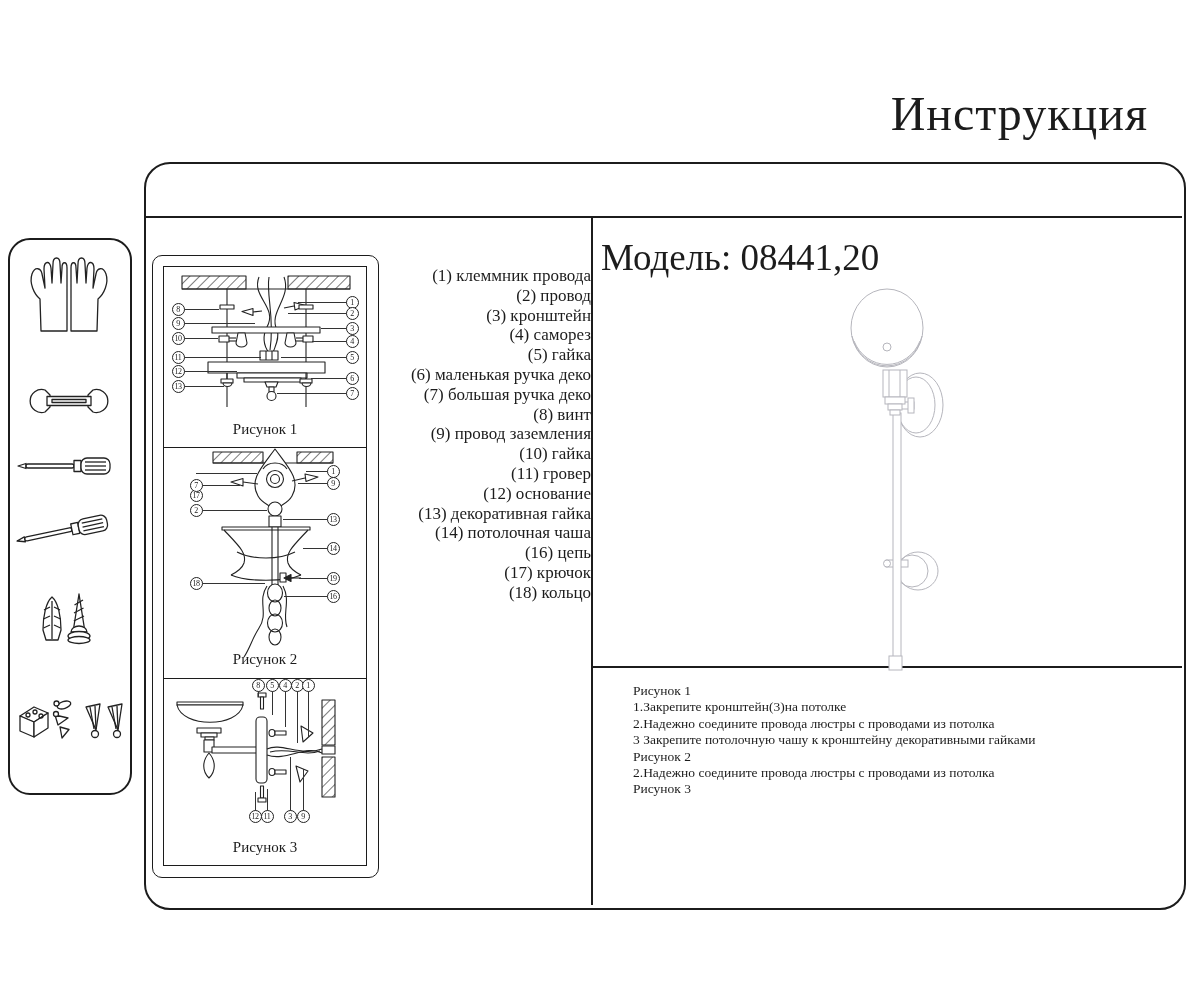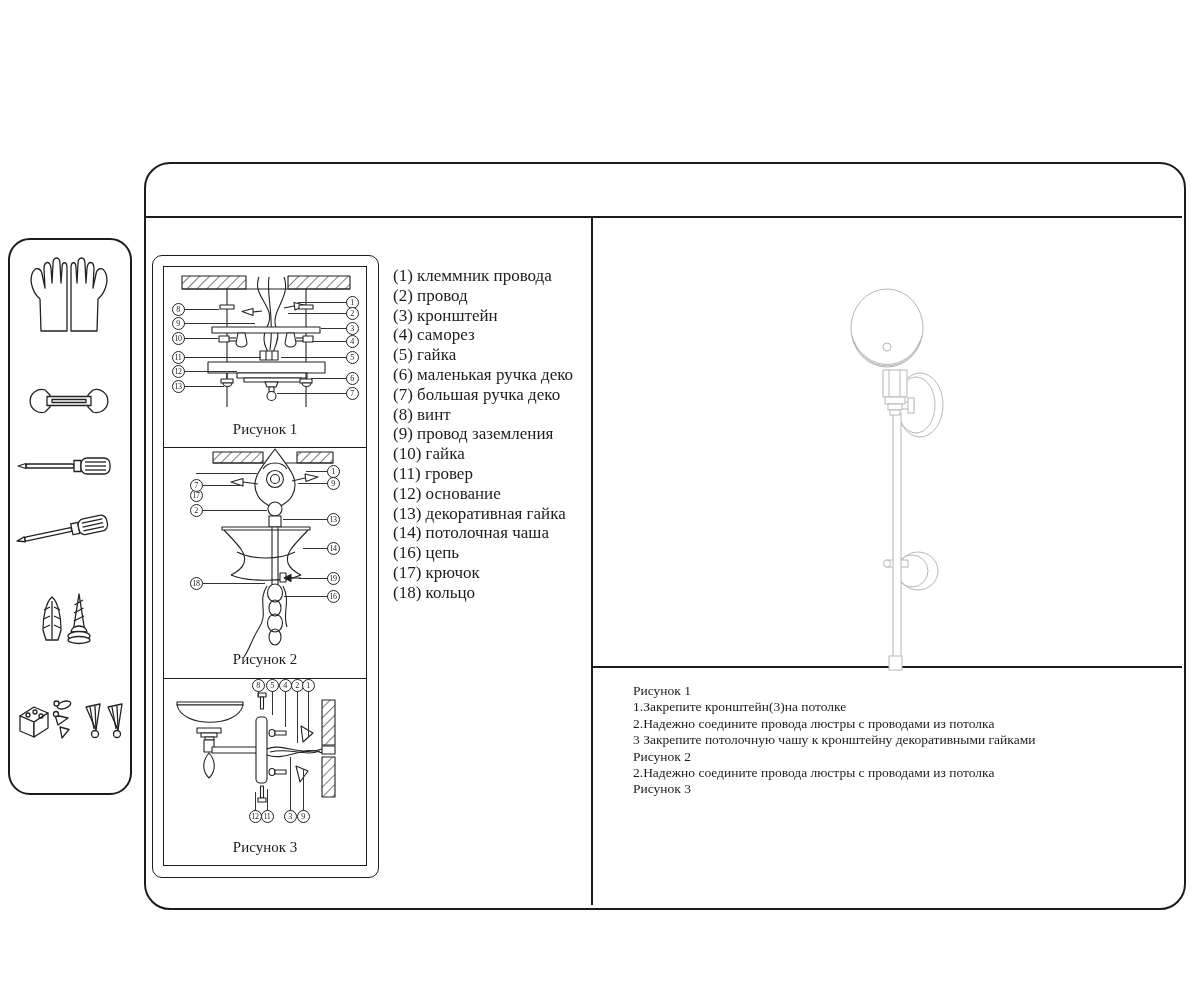--- a/index.html
+++ b/index.html
@@ -13,35 +13,36 @@
            border:2px solid #1c1c1c;border-radius:22px;}
   .figures-outer{position:absolute;left:152px;top:255px;width:225px;height:621px;
                  border:1.4px solid #1c1c1c;border-radius:10px;}
   .figures-inner{position:absolute;left:163px;top:266px;width:204px;height:600px;
                  border:1.4px solid #1c1c1c;box-sizing:border-box;}
   .fig-divider{position:absolute;left:0;width:100%;height:1.4px;background:#1c1c1c;}
   .fig-svg{position:absolute;z-index:3;}
   .fig-caption{position:absolute;left:163px;width:204px;text-align:center;
                font-size:15px;z-index:5;}
   .parts{position:absolute;left:393px;top:266px;width:198px;font-size:17px;line-height:19.8px;}
-  .part{white-space:normal;}
+  .part{white-space:normal;text-align:right;}
   .model-title{position:absolute;left:601px;top:236px;font-size:37px;white-space:nowrap;}
   .instr{position:absolute;left:633px;top:683px;width:540px;font-size:13.5px;line-height:16.4px;}
   .callout{position:absolute;width:13px;height:13px;border:1px solid #222;border-radius:50%;
            background:#fff;font-size:8px;line-height:11.5px;text-align:center;z-index:6;
            letter-spacing:-0.4px;font-family:"Liberation Serif",serif;box-sizing:border-box;}
   .leader{position:absolute;background:#333;z-index:4;}
   .lamp{position:absolute;left:815px;top:285px;z-index:2;}
   .tools-svg{position:absolute;left:8px;top:238px;}
 </style>
 </head>
 <body>
 
 <div class="page">
 
+  <div class="title">Инструкция</div>
 
   <div class="main-box"></div>
   <div class="rule" style="left:144px;top:216px;width:1038px;height:1.6px;"></div>
   <div class="rule" style="left:591px;top:217px;width:1.6px;height:688px;"></div>
   <div class="rule" style="left:592px;top:666px;width:590px;height:1.6px;"></div>
 
   <div class="sidebar"></div>
   <svg class="tools-svg" width="122" height="553" viewBox="8 238 122 553">
     <defs>
       <pattern id="hatch" width="7" height="7" patternUnits="userSpaceOnUse" patternTransform="rotate(45)">
@@ -247,20 +248,21 @@
       <div class="part">(10) гайка</div>
       <div class="part">(11) гровер</div>
       <div class="part">(12) основание</div>
       <div class="part">(13) декоративная гайка</div>
       <div class="part">(14) потолочная чаша</div>
       <div class="part">(16) цепь</div>
       <div class="part">(17) крючок</div>
       <div class="part">(18) кольцо</div>
     </div>
 
+  <div class="model-title">Модель: 08441,20</div>
 
   <svg class="lamp" width="170" height="390" viewBox="815 285 170 390">
     <g stroke="#b6b6bd" stroke-width="1" fill="none">
       <ellipse cx="920" cy="405" rx="23" ry="32"></ellipse>
       <ellipse cx="916" cy="405" rx="19" ry="28"></ellipse>
       <ellipse cx="918" cy="571" rx="20" ry="19"></ellipse>
       <ellipse cx="912" cy="571" rx="16" ry="16"></ellipse>
       <rect x="886" y="560" width="22" height="7" fill="#fff"></rect>
       <circle cx="887" cy="563.5" r="3.5" fill="#fff"></circle>
       <rect x="893" y="413" width="8" height="244" fill="#fff"></rect>

